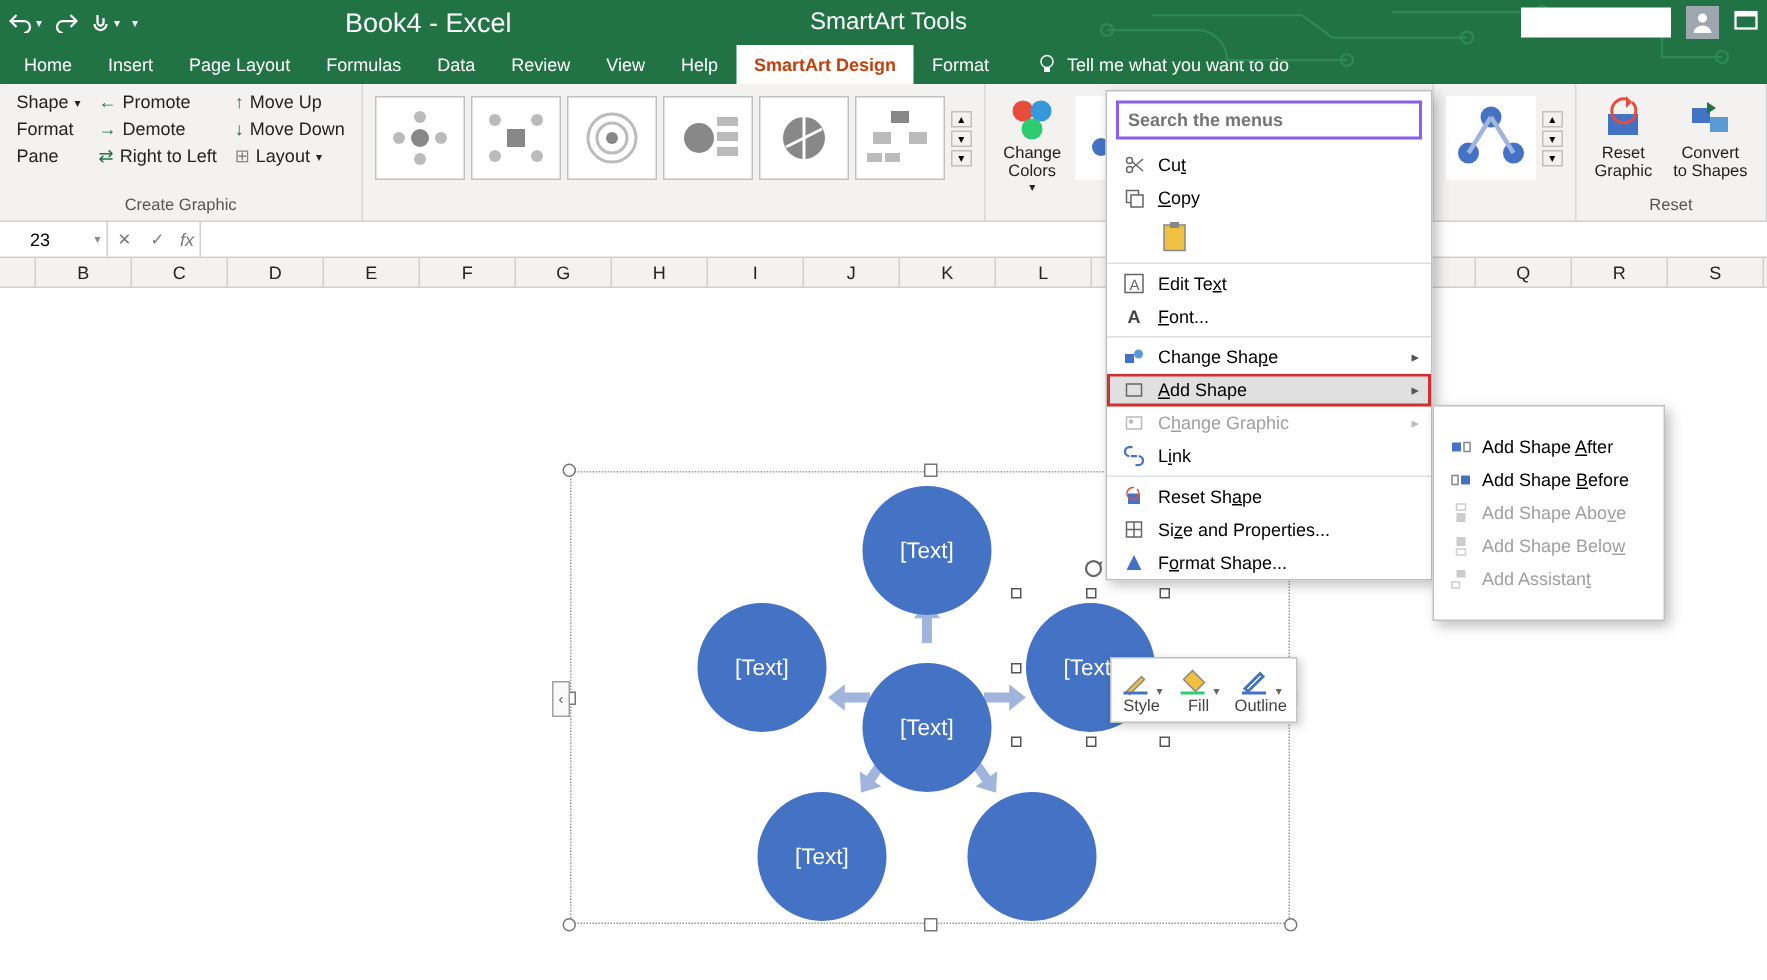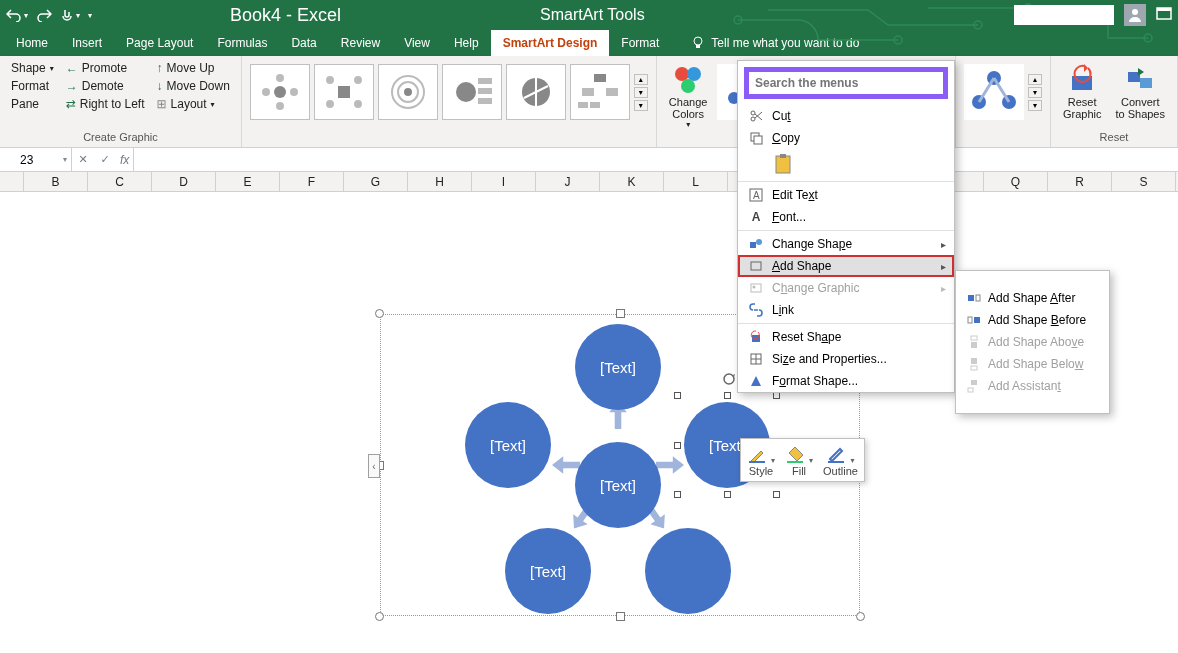--- a/index.html
+++ b/index.html
@@ -53,21 +53,21 @@
 .shape-sel { position: absolute; }
 .shape-handle { width: 7px; height: 7px; background: #fff; border: 1px solid #555; position: absolute; }
 .rotate-handle { position: absolute; width: 14px; height: 14px; }
 
 .mini-toolbar { position: absolute; left: 740px; top: 438px; background: #fff; border: 1px solid #c0c0c0; box-shadow: 2px 2px 6px rgba(0,0,0,0.2); display: flex; padding: 4px 6px; gap: 10px; }
 .mini-btn { display: flex; flex-direction: column; align-items: center; font-size: 11px; color: #444; cursor: pointer; }
 .mini-icon-wrap { display: flex; align-items: flex-end; gap: 2px; }
 .mini-drop { font-size: 8px; color: #666; }
 
 .context-menu { position: absolute; left: 737px; top: 60px; width: 218px; background: #fff; border: 1px solid #c0c0c0; box-shadow: 3px 3px 8px rgba(0,0,0,0.25); font-size: 12px; }
-.cm-search { margin: 6px; border: 5px solid #8b5cf6; padding: 4px 6px; }
+.cm-search { margin: 6px; border: 2px solid #8b5cf6; padding: 4px 6px; }
 .cm-search input { border: none; outline: none; width: 100%; font-size: 12px; font-weight: 600; color: #555; }
 .cm-item { display: flex; align-items: center; padding: 4px 8px; cursor: pointer; position: relative; }
 .cm-item.highlighted { background: #e0e0e0; box-shadow: inset 0 0 0 2px #d03030; }
 .cm-item.disabled { color: #a0a0a0; cursor: default; }
 .cm-icon { width: 20px; display: flex; justify-content: center; margin-right: 6px; }
 .cm-arrow { position: absolute; right: 8px; font-size: 10px; color: #555; }
 .cm-sep { height: 1px; background: #e0e0e0; margin: 2px 0; }
 .cm-section-label { padding: 4px 8px 2px 34px; font-weight: 600; color: #555; }
 
 .submenu { position: absolute; left: 955px; top: 270px; width: 155px; background: #fff; border: 1px solid #c0c0c0; box-shadow: 3px 3px 8px rgba(0,0,0,0.25); font-size: 12px; padding: 16px 0; }

